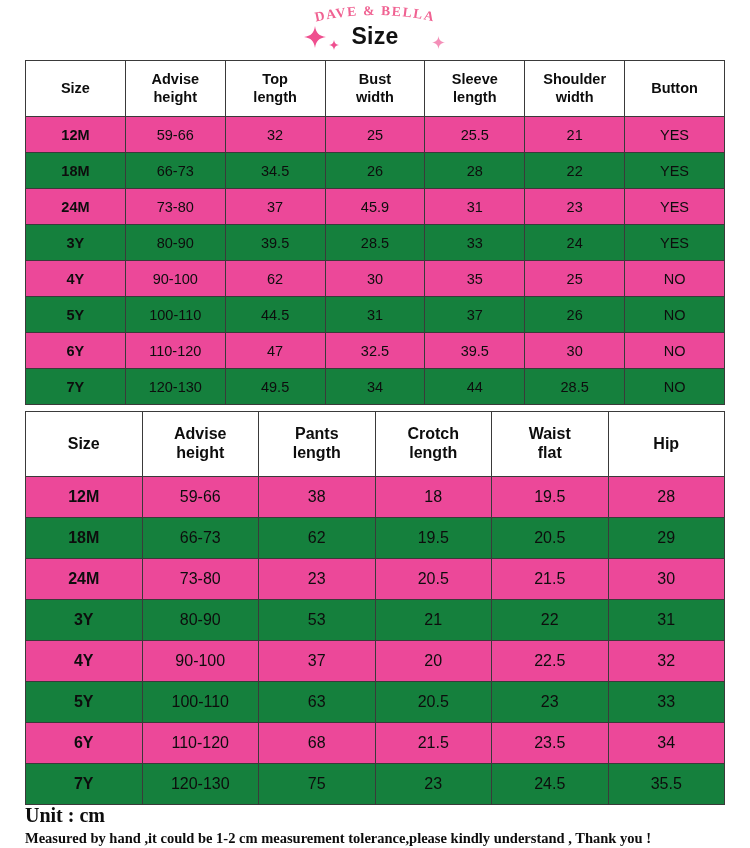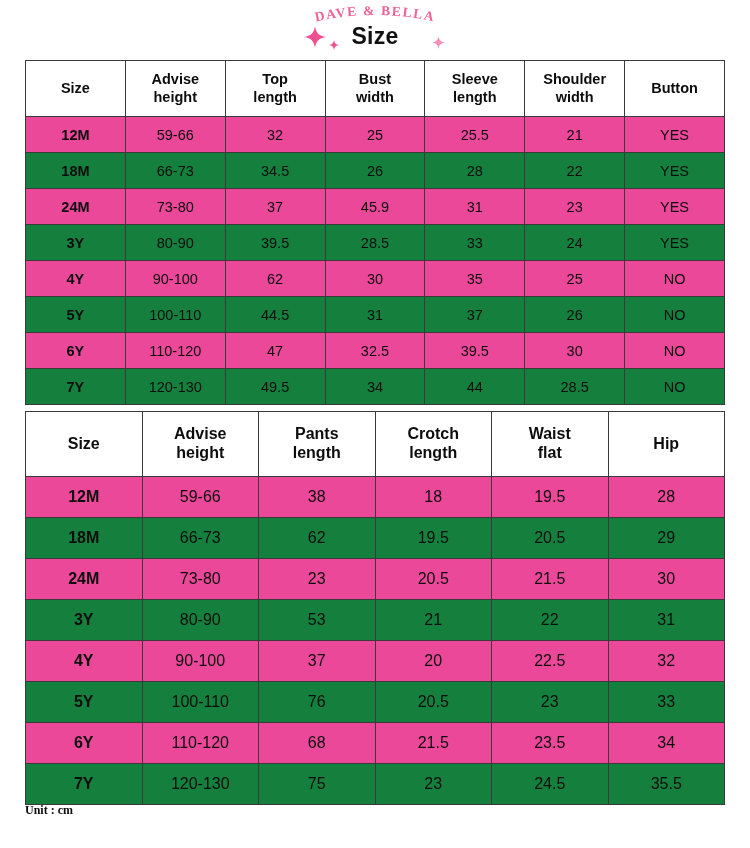--- a/index.html
+++ b/index.html
@@ -109,21 +109,21 @@
   
   .footer {
     position: absolute;
     left: 25px;
     top: 802px;
     width: 710px;
     font-family: "Liberation Serif", serif;
     font-weight: bold;
     color: #0d0d0d;
   }
-  .footer-unit { font-size: 12px; line-height: 1.35; }
+  .footer-unit { font-size: 20px; line-height: 1.35; }
   .footer-note { font-size: 14.5px; line-height: 1.35; }
 </style>
 </head>
 <body>
 
 <div class="header">
   <svg class="brand-arc" viewBox="0 0 750 26">
     <path id="arcPath" d="M 298,24 Q 375,2 452,24" fill="none"></path>
     <text text-anchor="middle">
       <textPath href="#arcPath" startOffset="50%" id="brand-textpath">DAVE &amp; BELLA</textPath>
@@ -284,21 +284,21 @@
           <td class="size-cell">4Y</td>
           <td>90-100</td>
           <td>37</td>
           <td>20</td>
           <td>22.5</td>
           <td>32</td>
         </tr>
         <tr class="plain">
           <td class="size-cell">5Y</td>
           <td>100-110</td>
-          <td>76</td>
+          <td>63</td>
           <td>20.5</td>
           <td>23</td>
           <td>33</td>
         </tr>
         <tr class="shaded">
           <td class="size-cell">6Y</td>
           <td>110-120</td>
           <td>68</td>
           <td>21.5</td>
           <td>23.5</td>
@@ -311,13 +311,14 @@
           <td>23</td>
           <td>24.5</td>
           <td>35.5</td>
         </tr>
       </tbody>
   </table>
 </div>
 
 <div class="footer">
   <div class="footer-unit">Unit : cm</div>
+  <div class="footer-note">Measured by hand ,it could be 1-2 cm measurement tolerance,please kindly understand , Thank you !</div>
 </div>
 
 </body></html>

